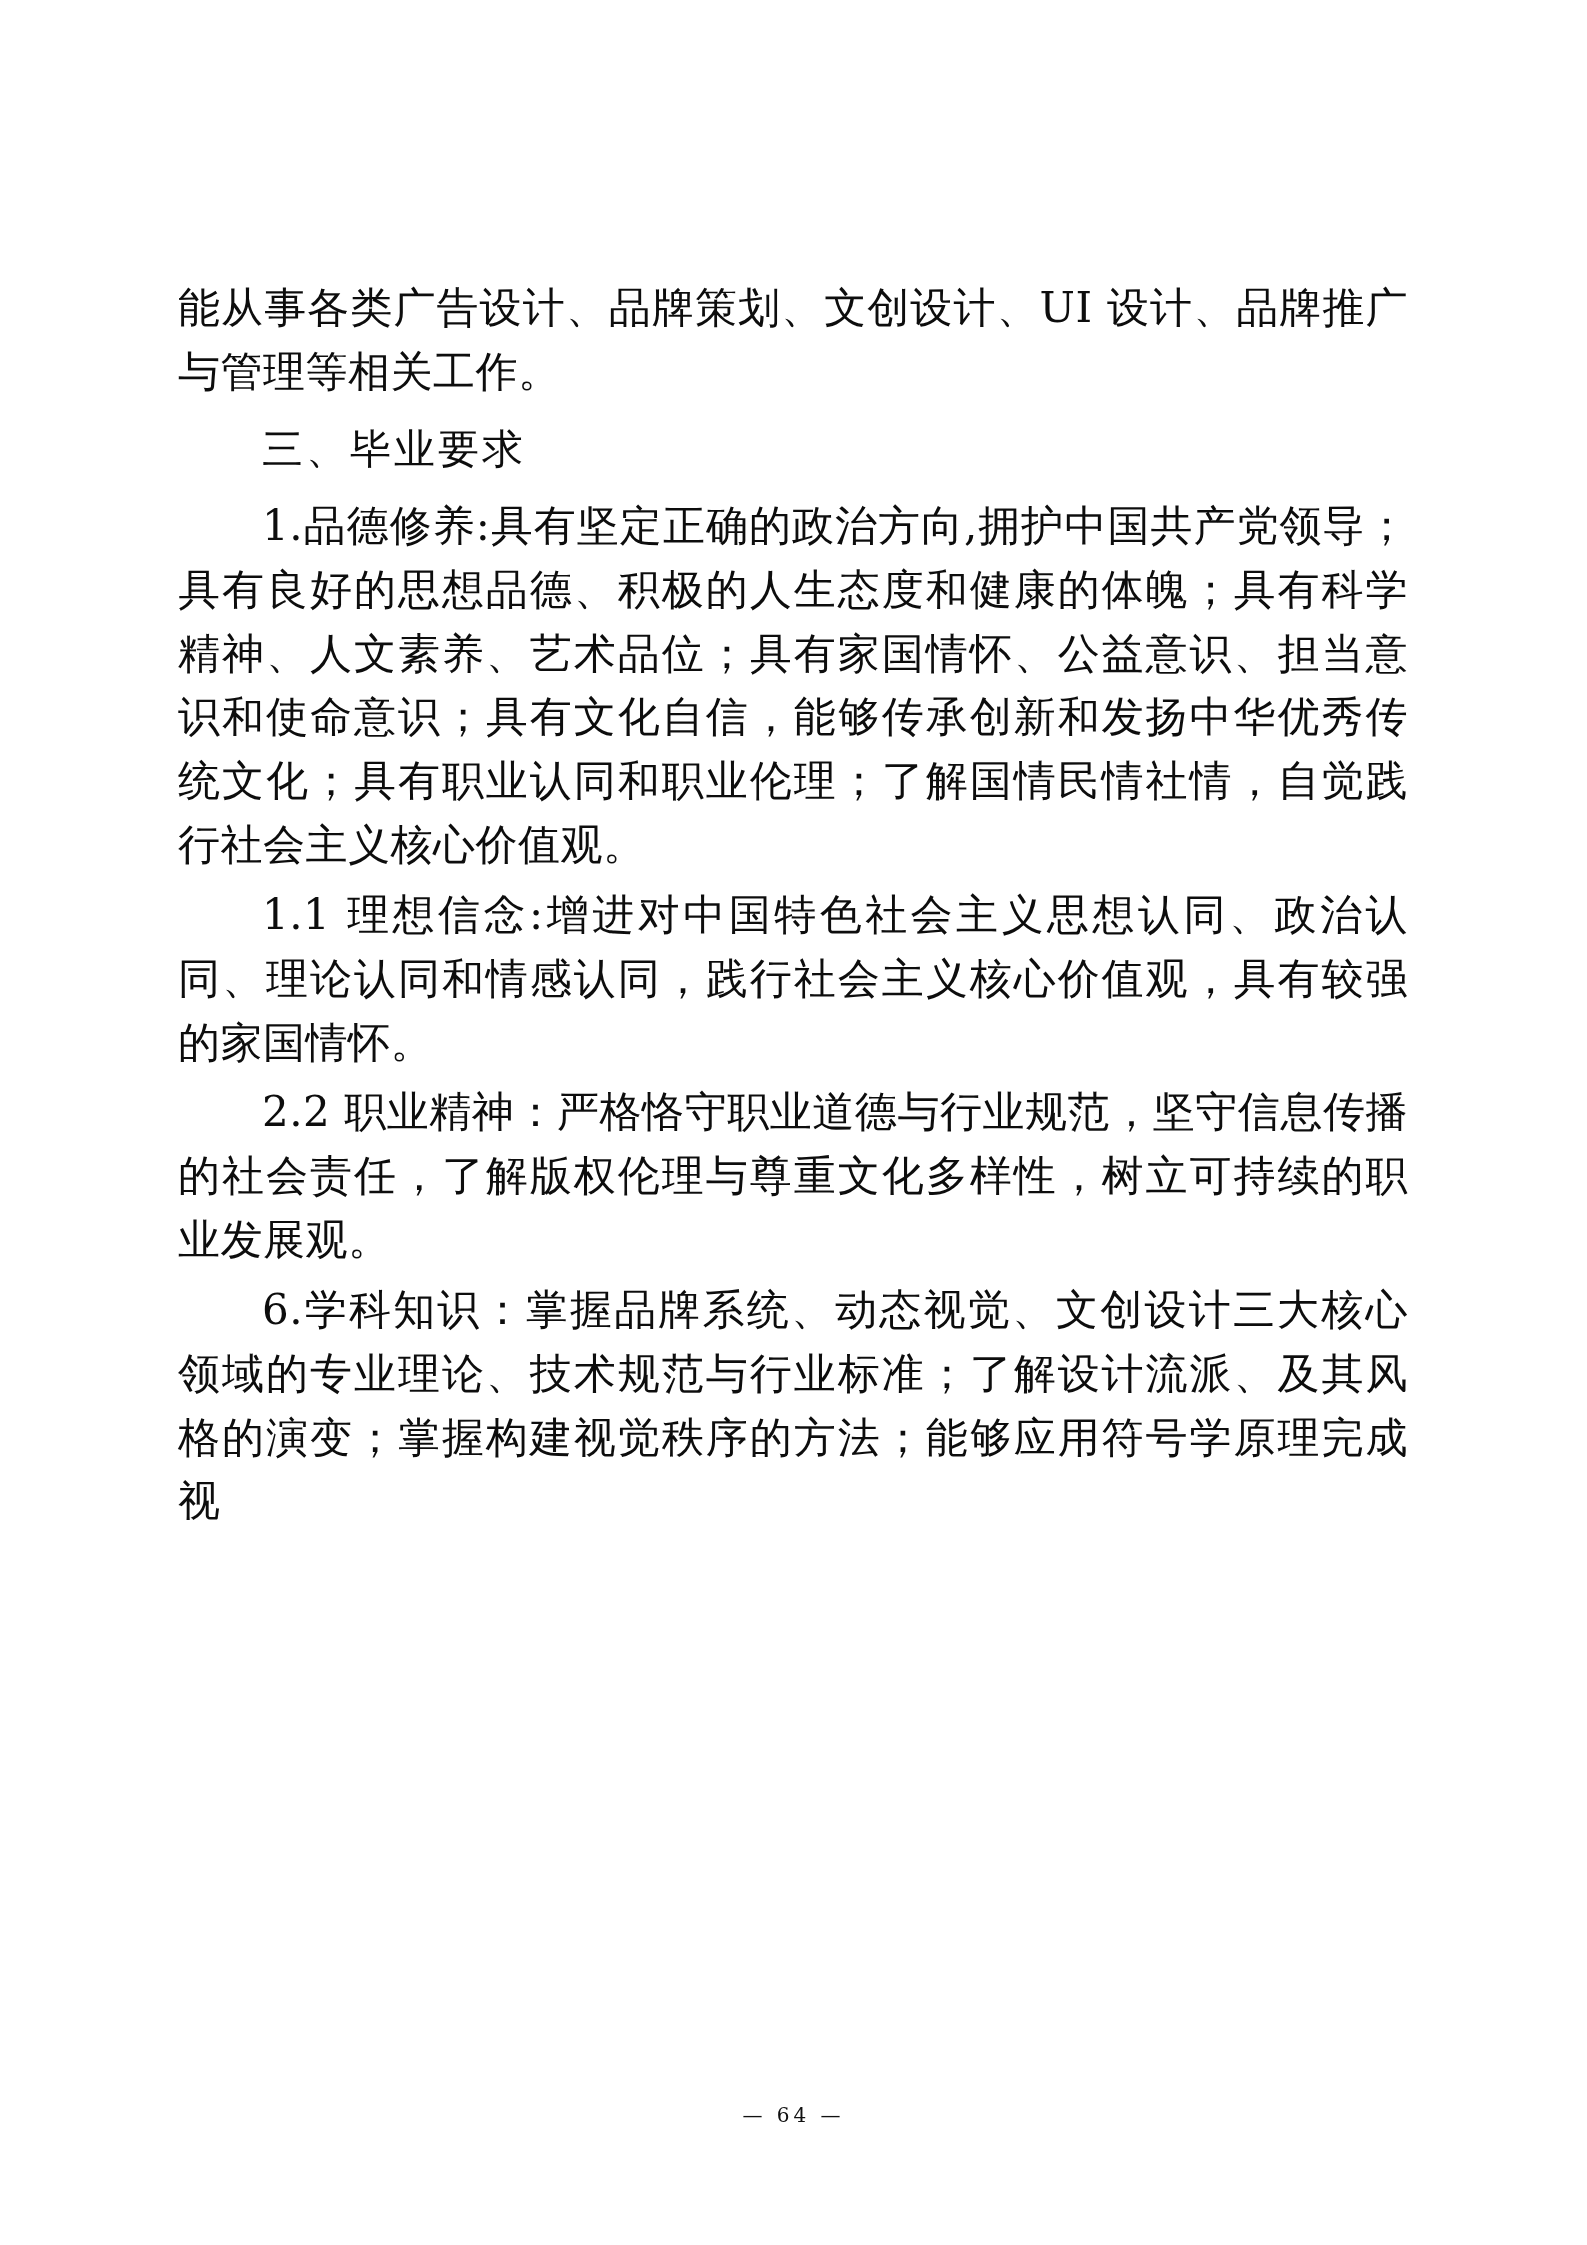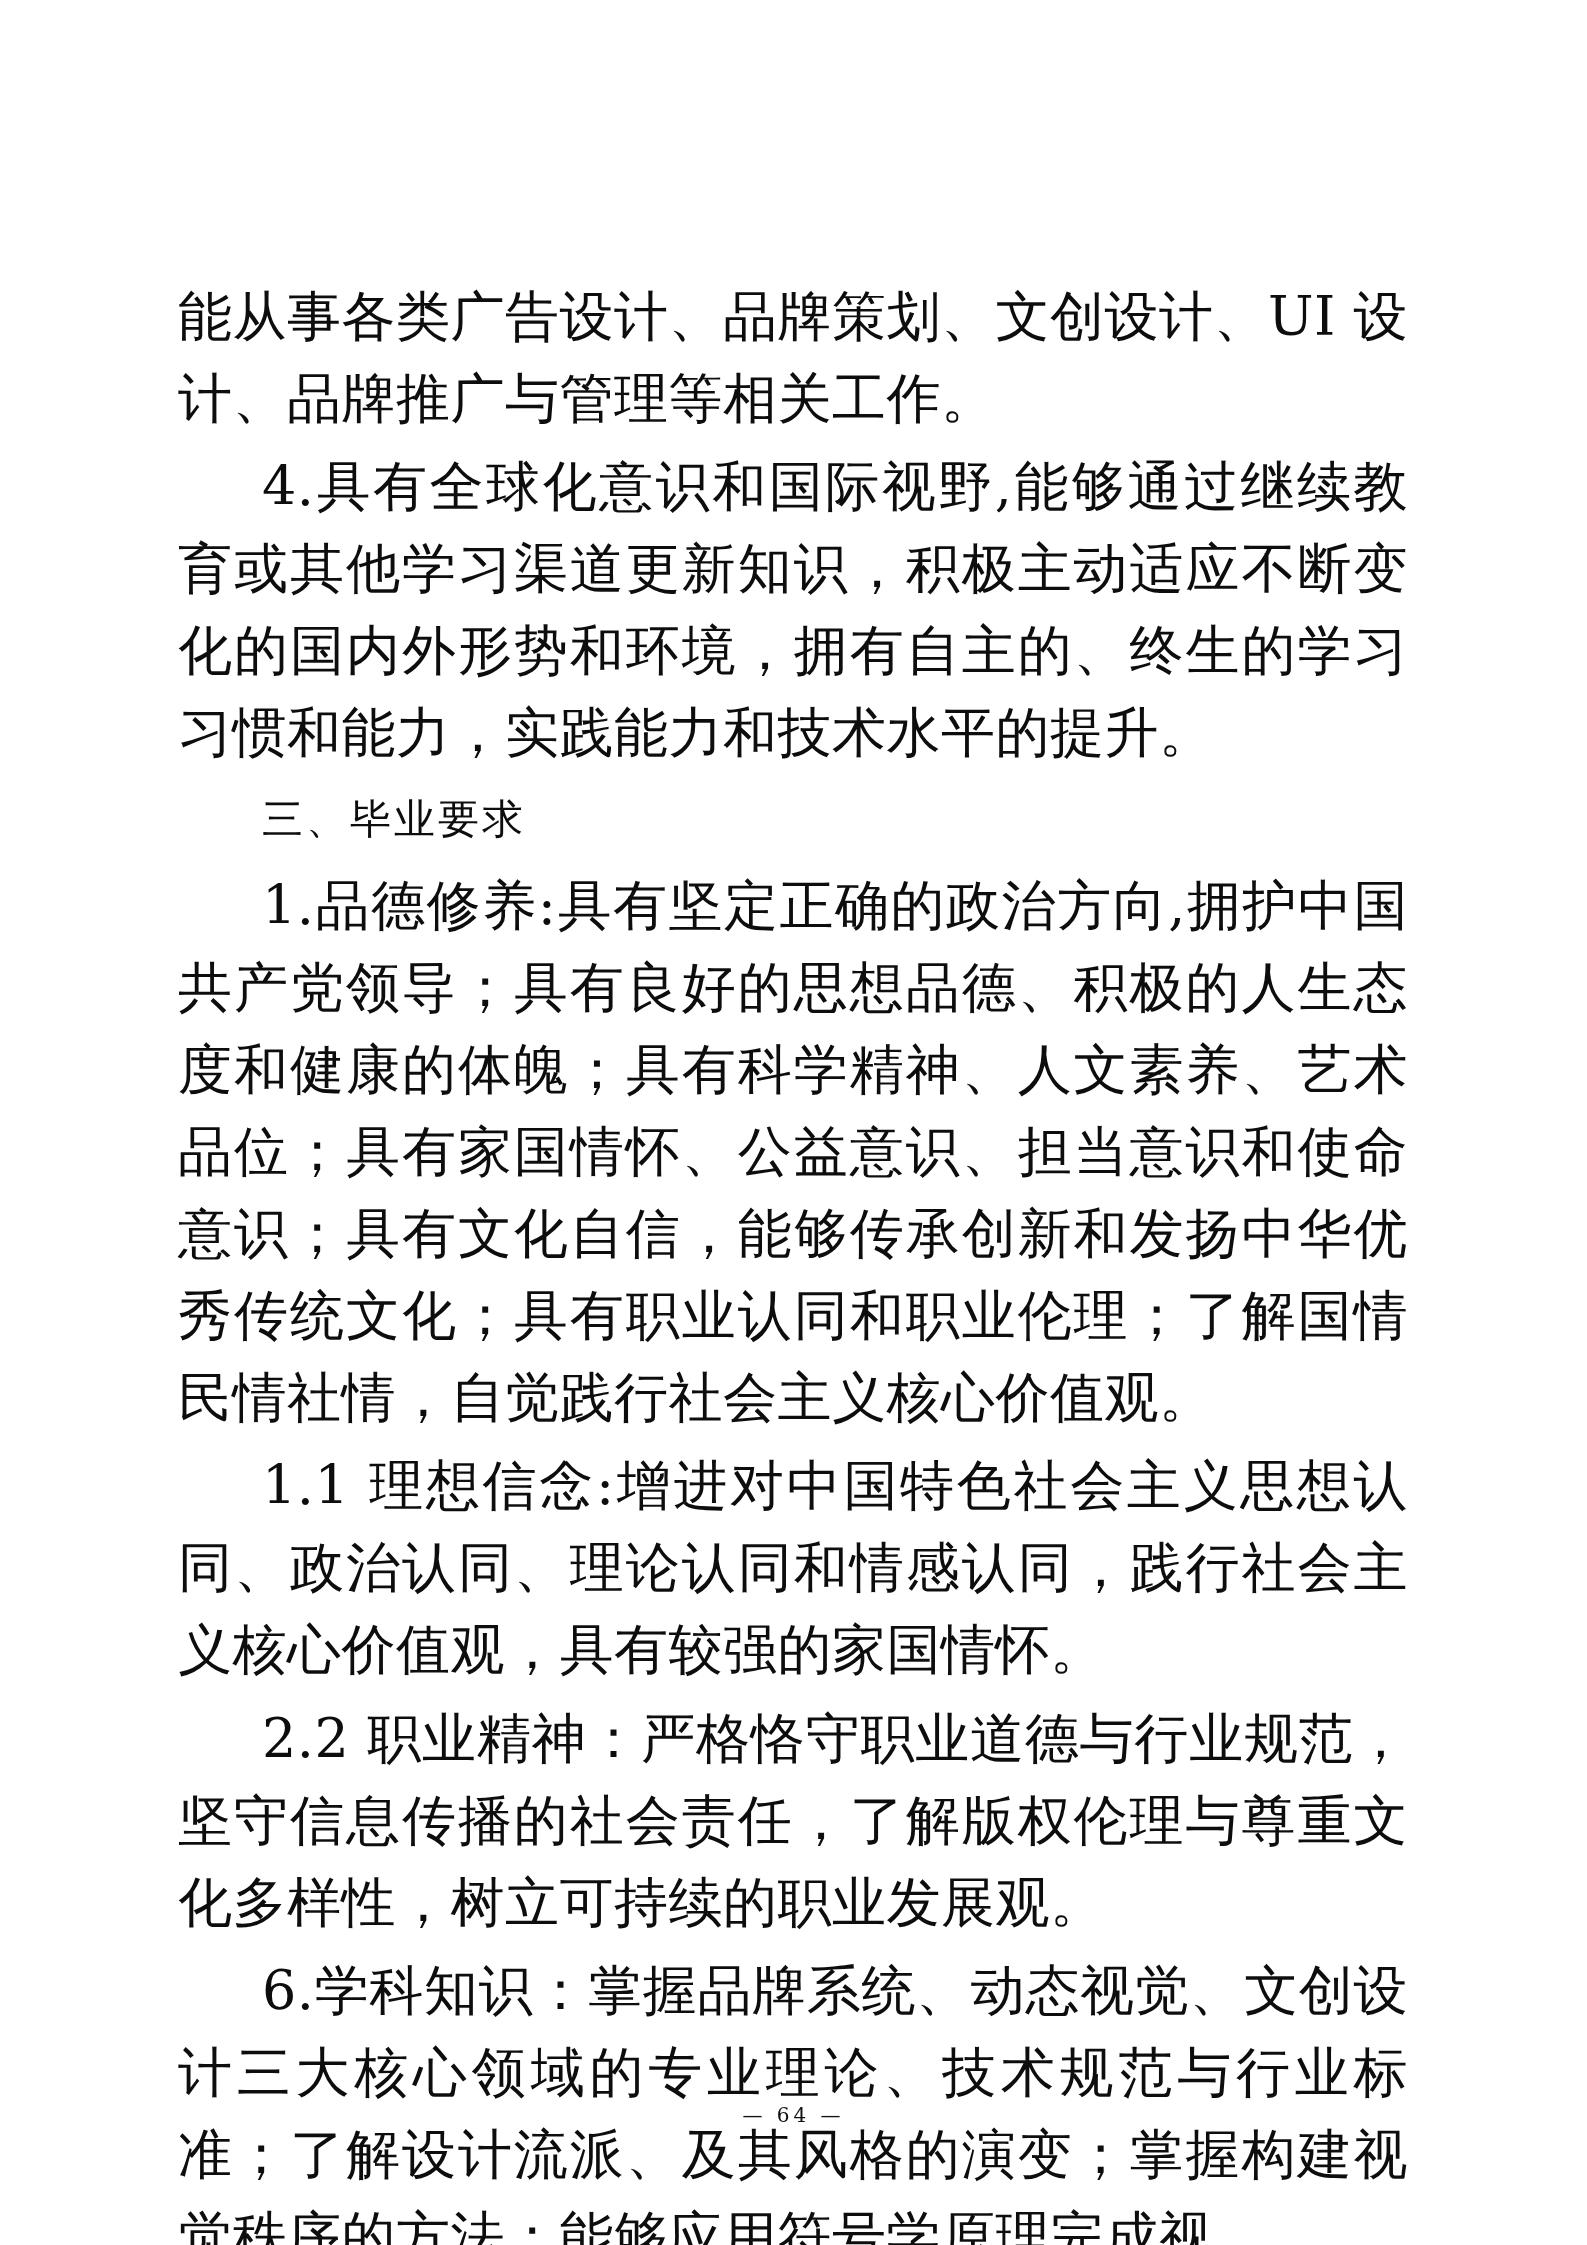--- a/index.html
+++ b/index.html
@@ -18,21 +18,21 @@
     overflow: hidden;
   }
   .content {
     position: absolute;
     left: 178px;
     top: 276px;
     width: 1230px;
   }
   p {
     margin: 0 0 6px 0;
-    font-size: 54px;
+    font-size: 42px;
     line-height: 1.52;
     text-align: justify;
     text-justify: inter-ideograph;
     letter-spacing: 0.5px;
     font-family: "DejaVu Serif", "Liberation Serif", serif;
   }
   p.indent {
     text-indent: 84px;
   }
   p.heading {
@@ -66,23 +66,20 @@
 <body>
 
 <div class="page">
 
   <div class="content">
 
     <div class="para-block">
       <p>能从事各类广告设计、品牌策划、文创设计、UI 设计、品牌推广与管理等相关工作。</p>
     </div>
 
-    <div class="para-block">
-      <p class="indent">4.具有全球化意识和国际视野,能够通过继续教育或其他学习渠道更新知识，积极主动适应不断变化的国内外形势和环境，拥有自主的、终生的学习习惯和能力，实践能力和技术水平的提升。</p>
-    </div>
 
     <div class="para-block">
       <p class="heading">三、毕业要求</p>
     </div>
 
     <div class="para-block">
       <p class="indent">1.品德修养:具有坚定正确的政治方向,拥护中国共产党领导；具有良好的思想品德、积极的人生态度和健康的体魄；具有科学精神、人文素养、艺术品位；具有家国情怀、公益意识、担当意识和使命意识；具有文化自信，能够传承创新和发扬中华优秀传统文化；具有职业认同和职业伦理；了解国情民情社情，自觉践行社会主义核心价值观。</p>
     </div>
 
     <div class="para-block">

